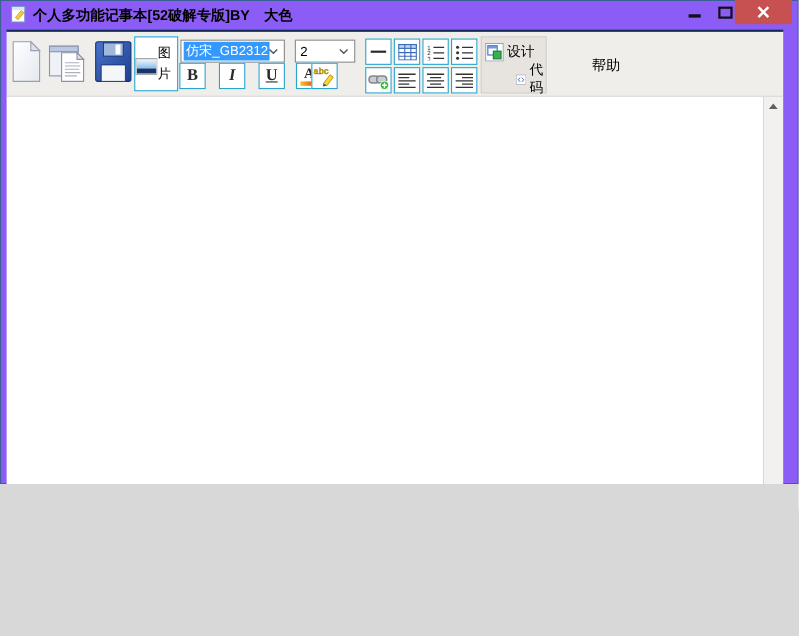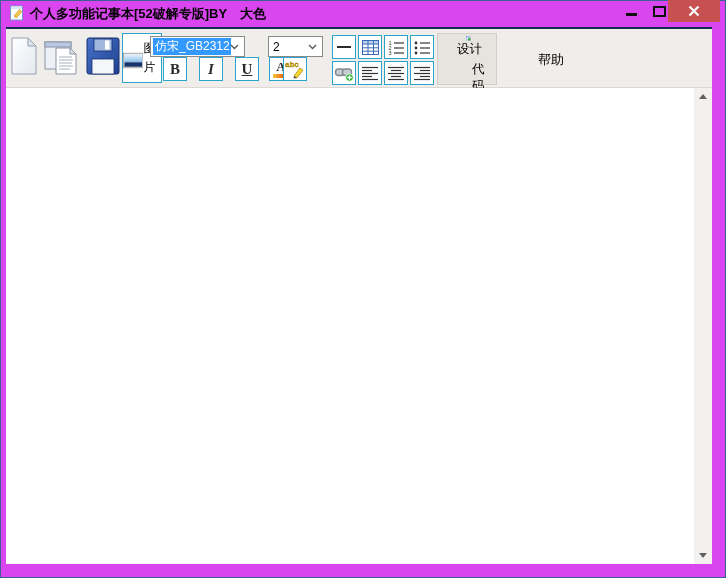--- a/index.html
+++ b/index.html
@@ -1,17 +1,17 @@
 <!DOCTYPE html>
 <html><head>
 <meta charset="utf-8">
 <style>
   html,body{margin:0;padding:0;background:#d8d8d8;}
   *{box-sizing:border-box;}
-  .window{position:relative;width:726px;height:578px;background:#d946ef;
+  .window{position:relative;width:726px;height:440px;background:#8b5cf6;
     box-shadow:inset 0 0 0 1px #3D6094;overflow:hidden;
     font-family:"Liberation Sans","DejaVu Sans",sans-serif;}
   
   .titlebar{position:absolute;left:0;top:0;width:726px;height:27px;}
   .app-icon{position:absolute;left:9px;top:5px;width:16px;height:16px;}
   .title{position:absolute;left:30px;top:0;height:27px;line-height:27px;
     font-size:13px;font-weight:bold;color:#000;white-space:pre;}
   .win-btn{position:absolute;top:0;height:22px;display:flex;align-items:center;justify-content:center;cursor:default;}
   .win-btn.min{left:613px;width:36px;}
   .win-btn.max{left:649px;width:20px;}
@@ -25,21 +25,21 @@
   .tool-icon{position:absolute;display:flex;align-items:center;justify-content:center;}
   .tool-new{left:2px;top:7px;width:32px;height:40px;}
   .tool-open{left:38px;top:7px;width:38px;height:40px;}
   .tool-save{left:79px;top:7px;width:35px;height:40px;}
   .picture-btn{position:absolute;left:116px;top:4px;width:40px;height:50px;
     border:1px solid #2AA4CC;background:#fff;display:flex;flex-direction:row;align-items:center;}
   .picture-btn svg{margin-top:4px;}
   .picture-label{font-size:12px;line-height:19px;color:#000;}
   .combo{position:absolute;height:21px;background:#fff;border:1px solid #898989;
     display:flex;align-items:center;padding-left:2px;overflow:hidden;}
-  .font-combo{left:144px;top:7px;width:95px;gap:44px;}
+  .font-combo{left:158px;top:7px;width:95px;gap:44px;}
   .size-combo{left:262px;top:7px;width:55px;}
   .combo .sel{background:#3399FE;color:#fff;font-size:12px;line-height:17px;
     padding:0 1px 0 2px;white-space:nowrap;}
   .combo .caret{display:inline-block;width:4px;height:16px;background:#E07820;}
   .combo .chevron{position:absolute;right:5px;top:7px;}
   .size-combo .val{font-size:12px;color:#000;padding-left:2px;}
   .btn24{position:absolute;width:24px;height:24px;border:1px solid #2AA4CC;background:#fff;
     display:flex;align-items:center;justify-content:center;flex-direction:column;}
   .pos-b{left:157px;top:28px;}  .pos-i{left:193px;top:28px;}
   .pos-u{left:229px;top:28px;}  .pos-a{left:263px;top:28px;}
@@ -49,21 +49,21 @@
   .pos-link{left:326px;top:32px;} .pos-alignl{left:352px;top:32px;}
   .pos-alignc{left:378px;top:32px;} .pos-alignr{left:404px;top:32px;}
   .fmt-letter{font-family:"Liberation Serif","DejaVu Serif",serif;font-size:15px;font-weight:bold;color:#2b2b2b;line-height:15px;}
   .fmt-italic{font-style:italic;}
   .fmt-underline{text-decoration:underline;}
   .a-letter{font-family:"Liberation Serif","DejaVu Serif",serif;font-size:13px;font-weight:bold;color:#2b2b2b;line-height:12px;}
   .a-bar{display:block;width:16px;height:4px;margin-top:1px;background:linear-gradient(90deg,#F6C33A,#EE7B12,#D92D05);}
   .hr-line{display:block;width:14px;height:2px;background:#2b2b2b;}
   .view-panel{position:absolute;left:431px;top:4px;width:60px;height:52px;
     background:#E7E4DF;border:1px solid #D3CFC8;}
-  .view-row{position:absolute;left:3px;width:54px;height:22px;display:flex;align-items:center;flex-direction:column;}
+  .view-row{position:absolute;left:3px;width:54px;height:22px;display:flex;align-items:center;}
   .view-row.design{top:2px;} .view-row.code{top:27px;padding-left:28px;}
   .view-label{font-size:12.5px;color:#000;margin-left:3px;}
   .help{position:absolute;left:504px;top:22px;font-size:13px;color:#000;margin-left:28px;}
   
   .editor{position:absolute;left:6px;top:88px;width:688px;height:476px;background:#fff;
     font-size:12px;color:#000;padding:2px;}
   .scrollbar{position:absolute;left:694px;top:88px;width:18px;height:476px;background:#F2F1EF;}
   .sb-btn{position:absolute;left:0;width:18px;height:17px;display:flex;align-items:center;justify-content:center;}
   .sb-btn.up{top:0;} .sb-btn.down{bottom:0;}
   .tri-up{width:0;height:0;border-left:4px solid transparent;border-right:4px solid transparent;

